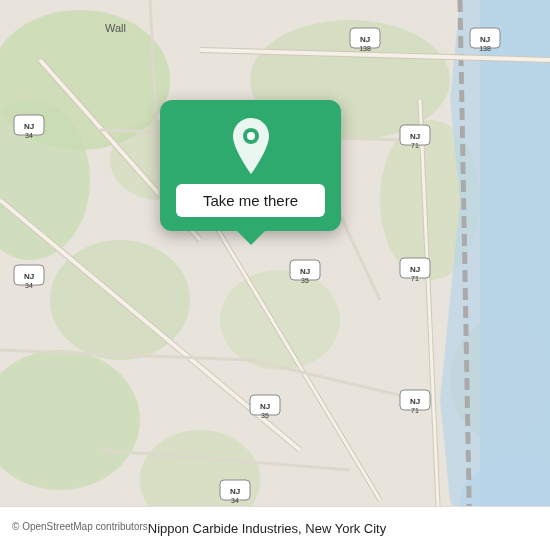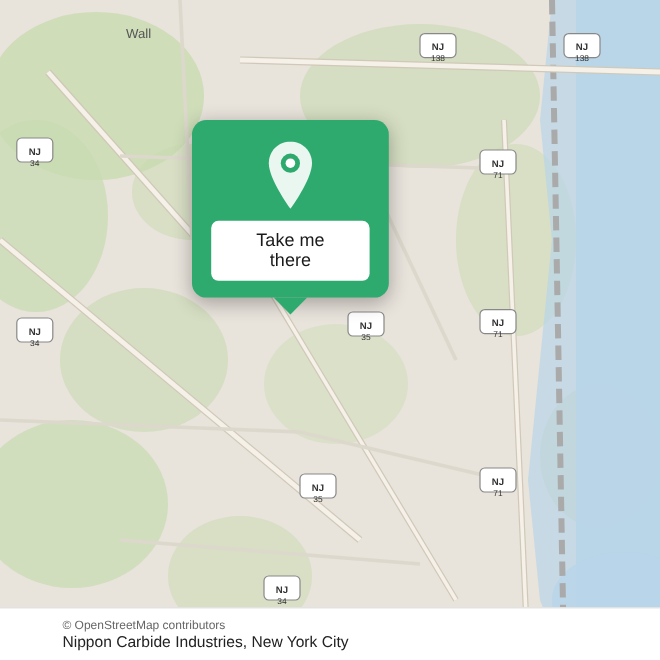--- a/index.html
+++ b/index.html
@@ -24,21 +24,21 @@
       position: absolute;
       top: 0; left: 0;
       width: 100%; height: 100%;
     }
 
     
     #popup-card {
       position: absolute;
       top: 100px;
       left: 160px;
-      width: 164px;
+      width: 181px;
       background: #2eaa6e;
       border-radius: 12px;
       padding: 18px 16px 14px;
       display: flex;
       flex-direction: column;
       align-items: center;
       box-shadow: 0 4px 16px rgba(0,0,0,0.3);
       z-index: 10;
     }
 
@@ -85,22 +85,21 @@
       display: flex;
       align-items: center;
       justify-content: space-between;
       border-top: 1px solid #ddd;
       z-index: 20;
       height: 44px;
     }
 
     #bottom-left {
       display: flex;
-      flex-direction: column;
-      margin-left: 40px;
+      flex-direction: row;
     }
 
     #copyright-text {
       font-size: 10px;
       color: #666;
     }
 
     #location-text {
       font-size: 13px;
       color: #222;

